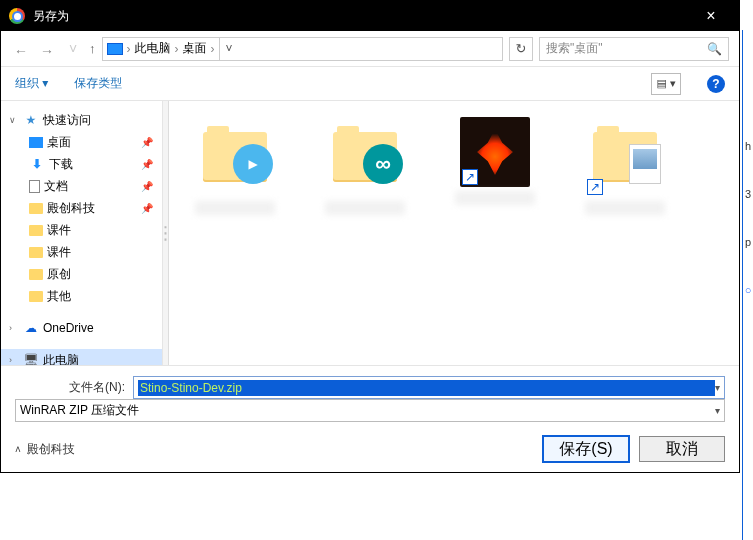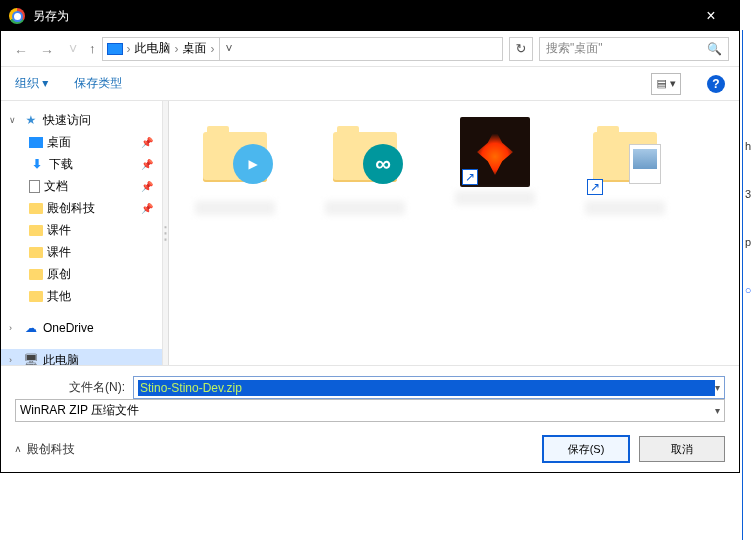--- a/index.html
+++ b/index.html
@@ -63,21 +63,21 @@
 .form-row label { width: 110px; text-align: right; margin-right: 8px; color: #333; }
 .form-row .field { flex: 1; height: 23px; border: 1px solid #7a9fd6; display: flex; align-items: center; padding: 0 4px; }
 .form-row .field .val { flex: 1; }
 .form-row .field .val.sel { background: #0b5ed7; color: #bef264; padding: 1px 2px; }
 .form-row .field .drop { color: #555; font-size: 10px; }
 .form-row .field.combo { border-color: #bbb; }
 .actions { display: flex; align-items: center; margin-top: 14px; }
 .actions .hide { display: flex; align-items: center; gap: 6px; color: #333; }
 .actions .hide .caret { font-size: 10px; }
 .actions .spacer { flex: 1; }
-.actions button { width: 86px; height: 26px; border: 1px solid #888; background: #eee; font-size: 11px; margin-left: 10px; cursor: default; }
+.actions button { width: 86px; height: 26px; border: 1px solid #888; background: #eee; font-size: 16px; margin-left: 10px; cursor: default; }
 .actions button.primary { border: 1px solid #0b5ed7; box-shadow: 0 0 0 1px #0b5ed7; background: #f0f7ff; }
 .right-edge { position:absolute; right:0; top:30px; bottom:0; width:11px; background:#fff; border-left:1px solid #0b5ed7; display:flex; flex-direction:column; align-items:center; gap:36px; padding-top:110px; font-size:11px; color:#333; }
 .right-edge span.blue{ color:#2b6cff; }
 </style>
 </head>
 <body>
 
 <div class="dialog">
   <div class="titlebar">
     <div class="chrome-icon"></div>

